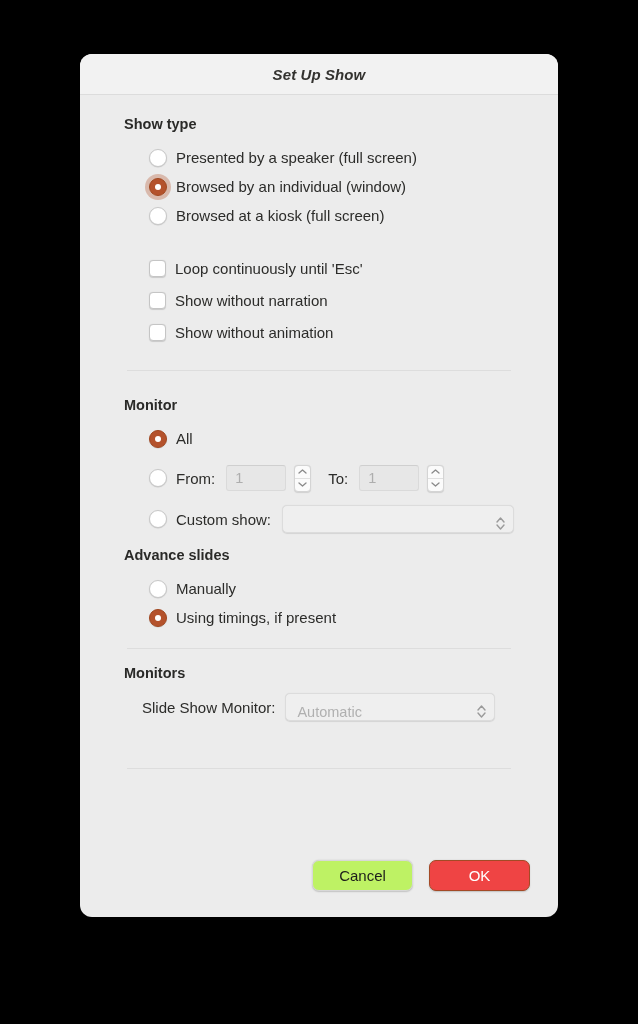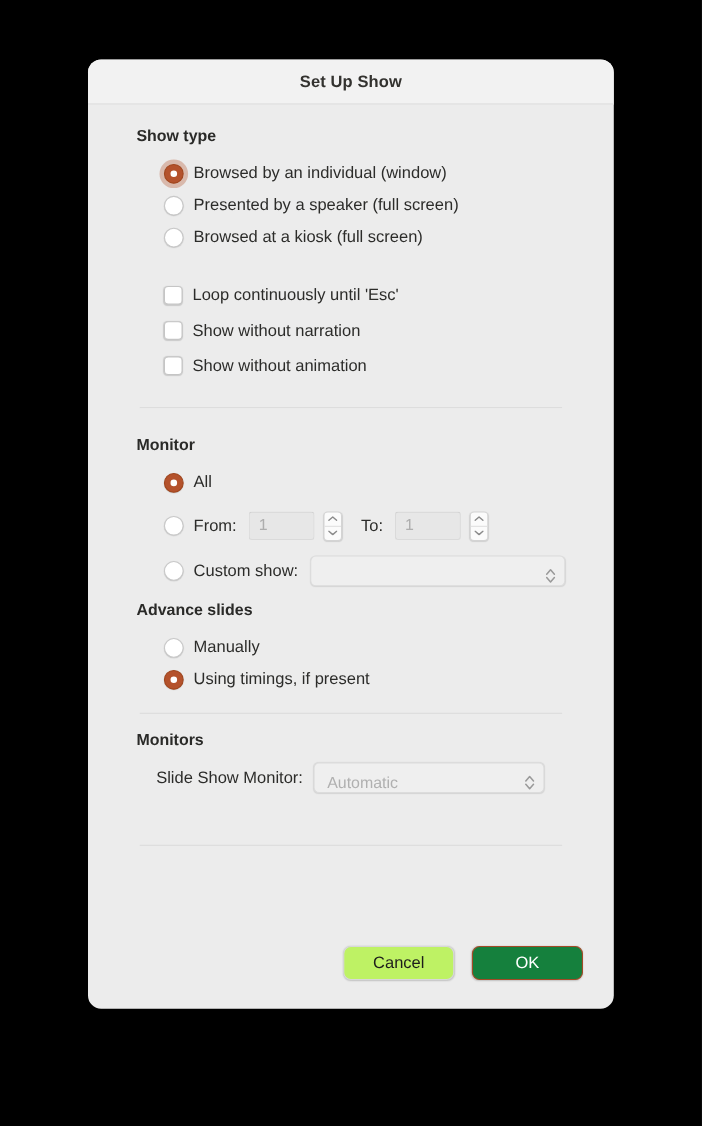--- a/index.html
+++ b/index.html
@@ -27,20 +27,21 @@
     overflow: hidden;
   }
 
   .titlebar {
     height: 40px;
     background: #f2f2f2;
     border-bottom: 1px solid #dcdcdc;
     display: flex;
     align-items: center;
     justify-content: center;
+    font-style: italic;
   }
   .titlebar-text {
     font-size: 15px;
     font-weight: bold;
     color: #33322f;
     letter-spacing: 0.1px;
   }
 
   .body {
     padding: 0 44px;
@@ -194,21 +195,21 @@
     box-shadow: 0 0.5px 1.5px rgba(0,0,0,0.18);
   }
   .btn-cancel {
     width: 101px;
     background: #bef264;
     border: 0.5px solid #d8d8d8;
     color: #1d1d1b;
   }
   .btn-ok {
     width: 101px;
-    background: #15803d;
+    background: #ef4444;
     border: 0.5px solid #a34a26;
     color: #ffffff;
   }
 
   .chev { display: block; }
 </style>
 </head>
 <body>
 
 <div class="dialog">
@@ -217,26 +218,26 @@
     <span class="titlebar-text">Set Up Show</span>
   </div>
 
   <div class="body">
 
     <div style="height:21px"></div>
     <div class="group-title">Show type</div>
 
     <div style="height:11px"></div>
     <div class="row indent">
+      <span class="radio"></span>
+      <span class="ctrl-label">Presented by a speaker (full screen)</span>
+    </div>
+    <div class="row indent">
       <span class="radio checked focused"></span>
       <span class="ctrl-label">Browsed by an individual (window)</span>
-    </div>
-    <div class="row indent">
-      <span class="radio"></span>
-      <span class="ctrl-label">Presented by a speaker (full screen)</span>
     </div>
     <div class="row indent">
       <span class="radio"></span>
       <span class="ctrl-label">Browsed at a kiosk (full screen)</span>
     </div>
 
     <div style="height:12px"></div>
 
     <div style="height:10px"></div>
     <div class="row indent" style="height:32px">

